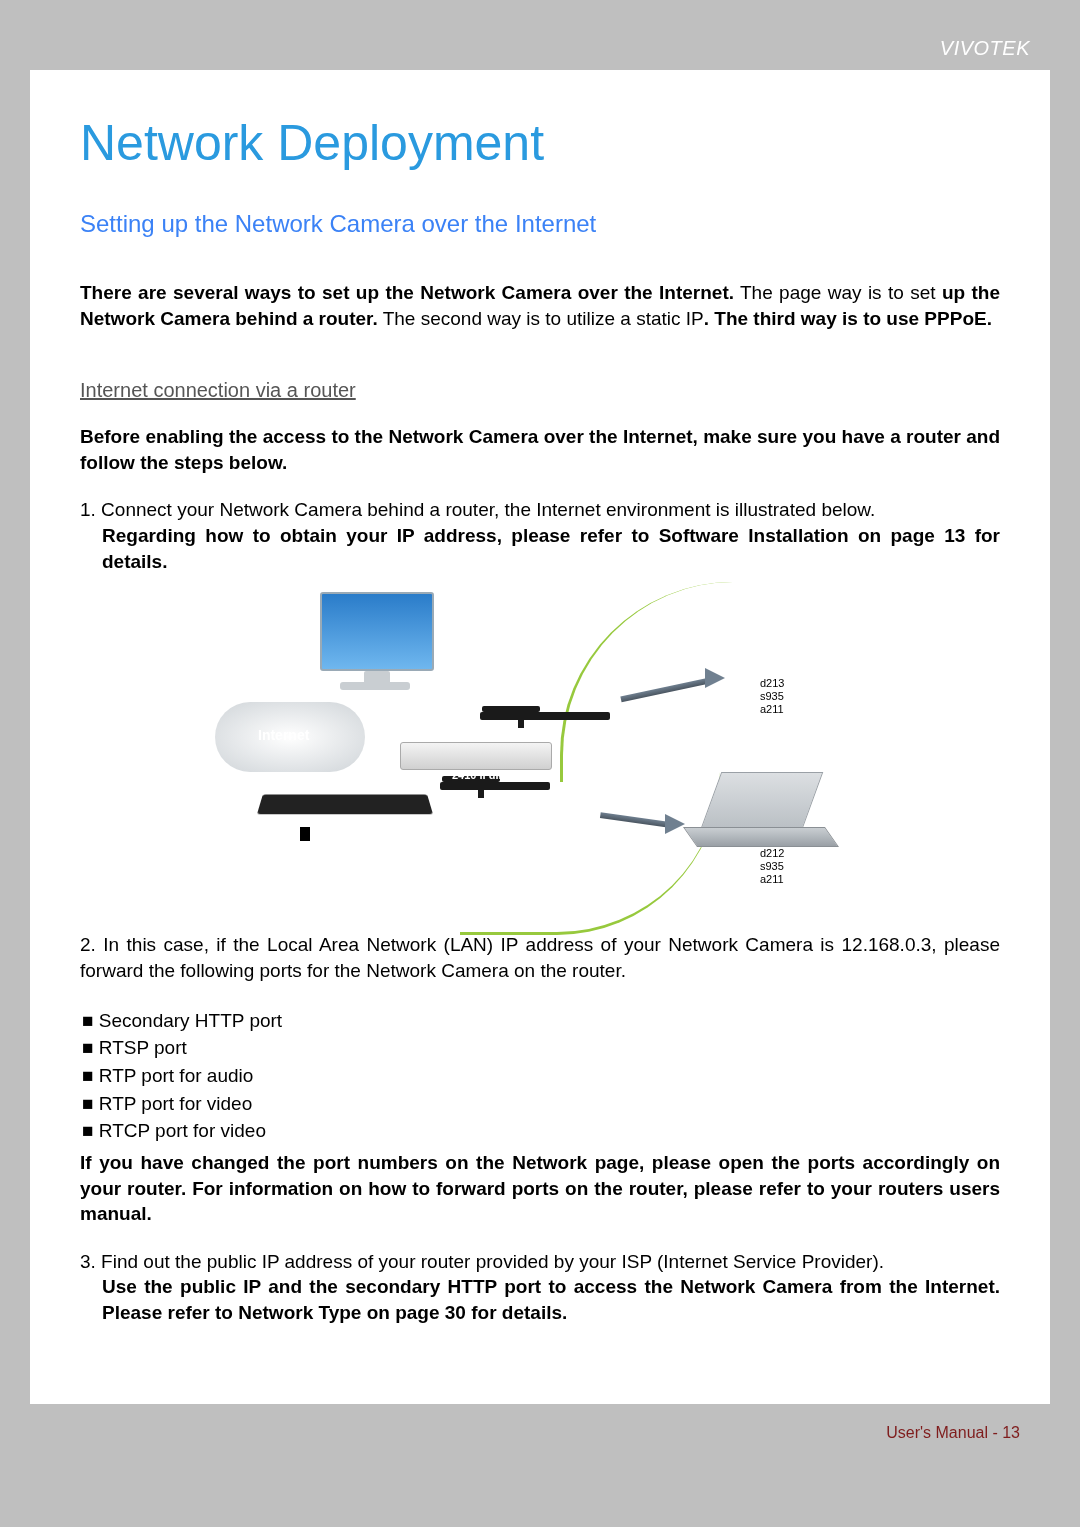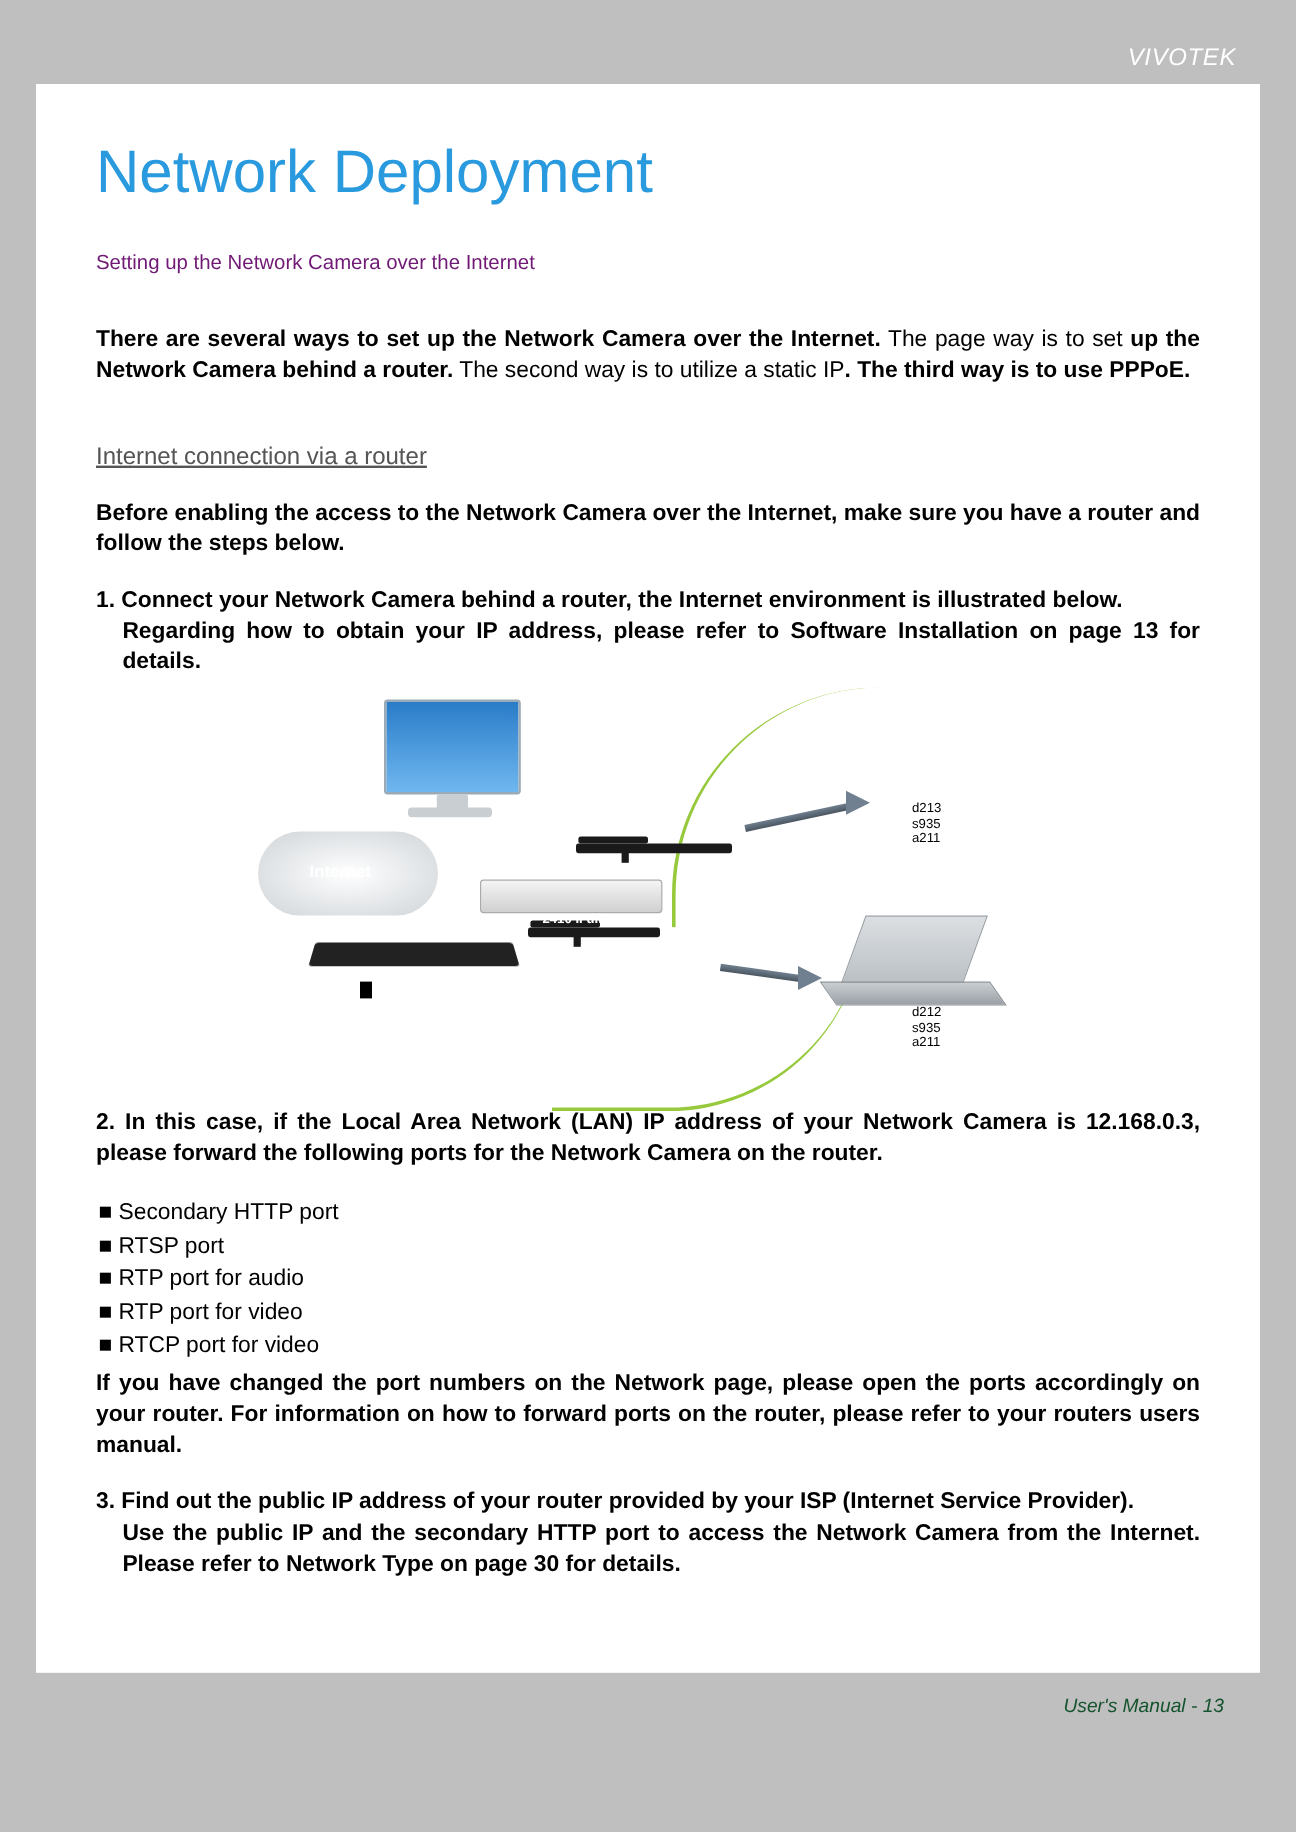--- a/index.html
+++ b/index.html
@@ -35,46 +35,45 @@
     min-height:1300px;
     position:relative;
   }
   .title{
     color:#2a9adf;
     font-size:50px;
     font-weight:400;
     margin:0 0 30px 0;
   }
   .subtitle{
-    color:#701a75;
-    font-size:17px;
+    color:#3b82f6;
+    font-size:24px;
     margin:0 0 40px 0;
   }
   .bold{font-weight:bold;}
   .section-heading{
     color:#555;
     text-decoration:underline;
     font-size:20px;
     margin:24px 0 20px 0;
     display:inline-block;
   }
   .para{margin:0 0 22px 0; text-align:justify;}
-  .step{font-weight:bold; margin:16px 0 0 0; text-align:justify;}
+  .step{font-weight:normal; margin:16px 0 0 0; text-align:justify;}
   .step-body{font-weight:bold; margin:0 0 18px 22px; text-align:justify;}
   .bullets{margin:0 0 6px 2px;}
   .bullets p{margin:2px 0;}
   .diagram{
     margin:6px auto 30px auto;
     width:680px;
     height:310px;
     position:relative;
   }
   .footer{
-    color:#14532d;
-    font-style:italic;
+    color:#7f1d1d;
     font-size:16px;
     text-align:right;
     padding:18px 30px 0 0;
   }
   
   .monitor{
     position:absolute; left:120px; top:0;
     width:110px; height:75px;
     background:linear-gradient(#2a7cc9,#6fb7ef);
     border:2px solid #9aaab6; border-radius:3px;

